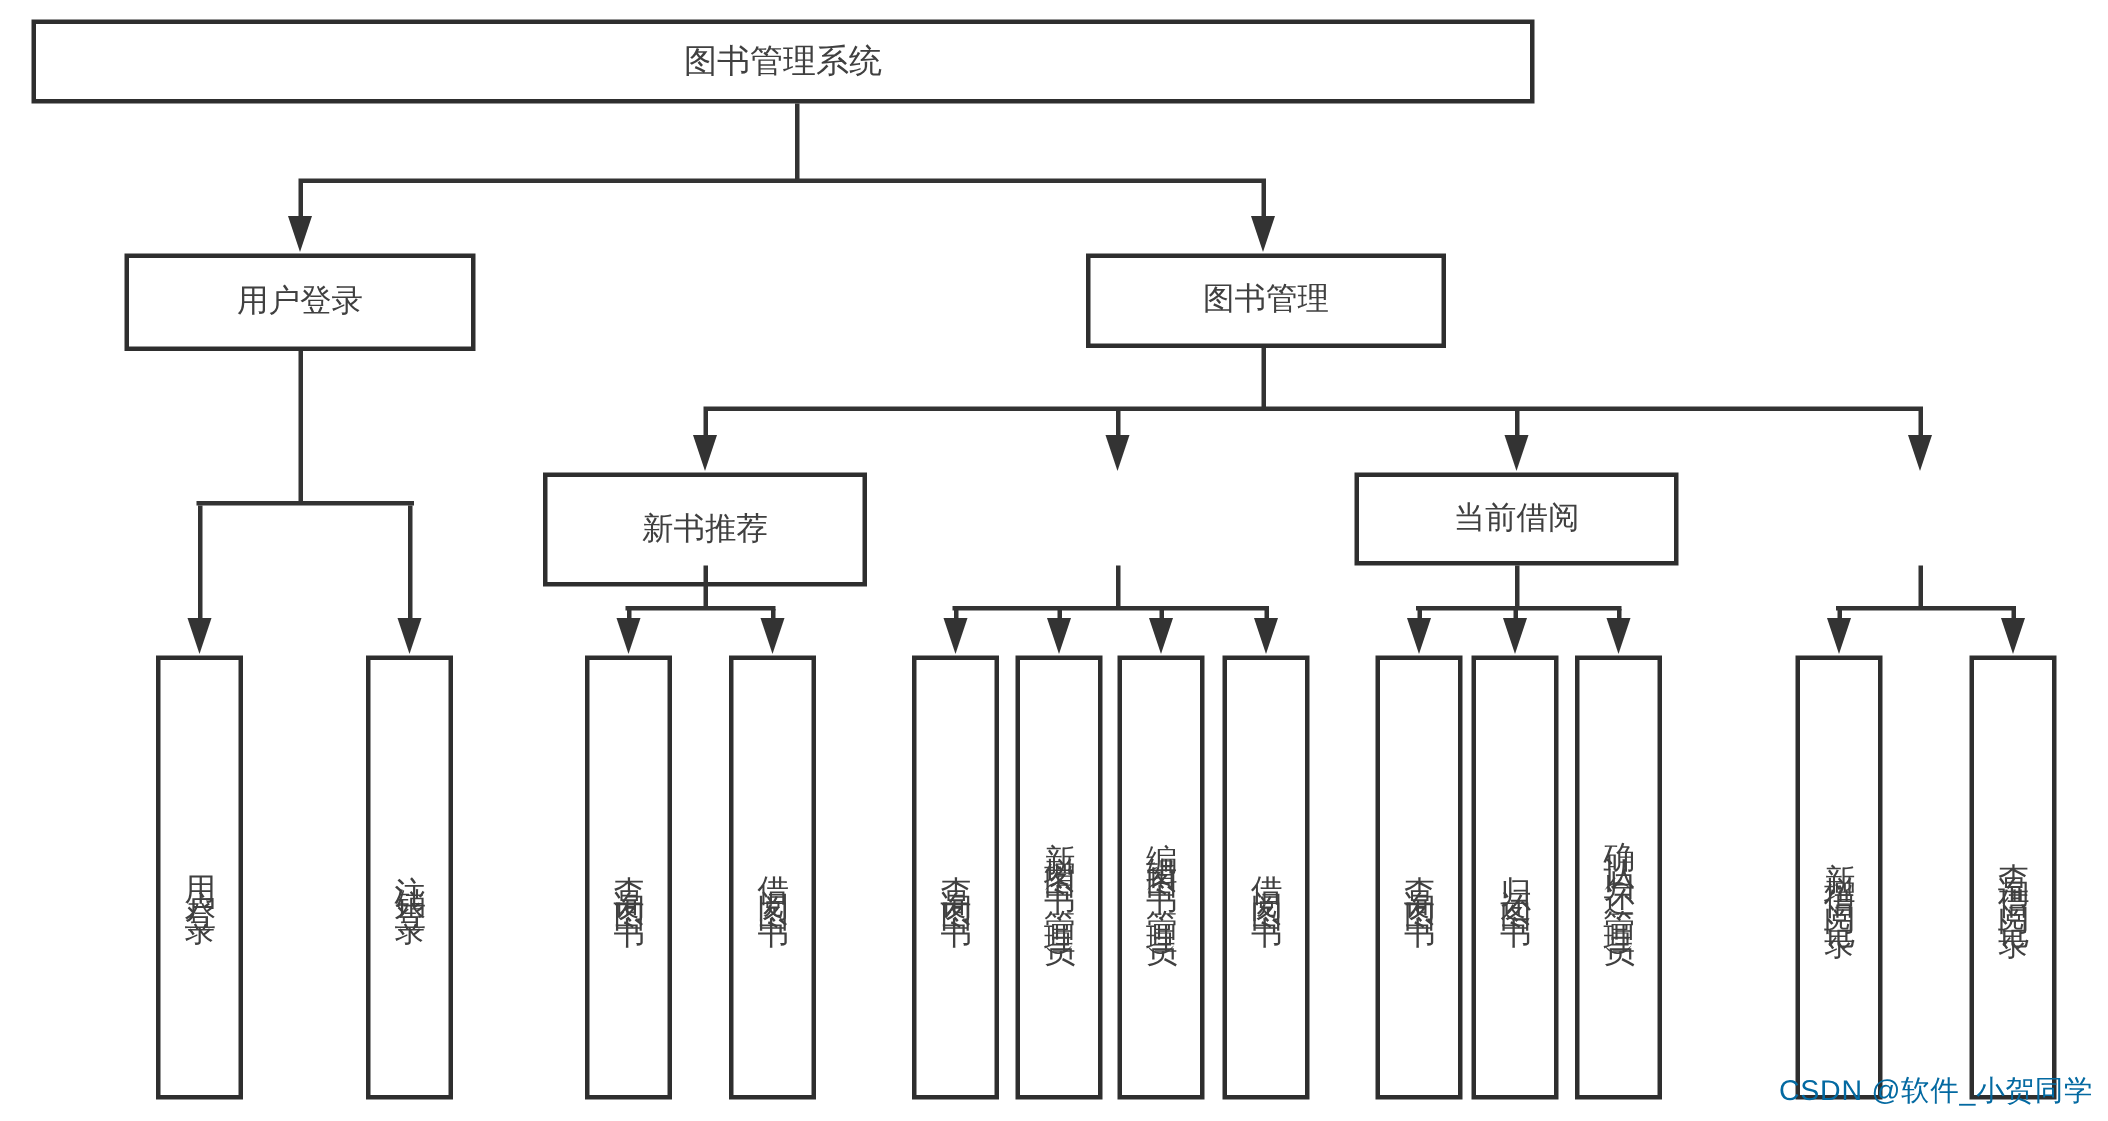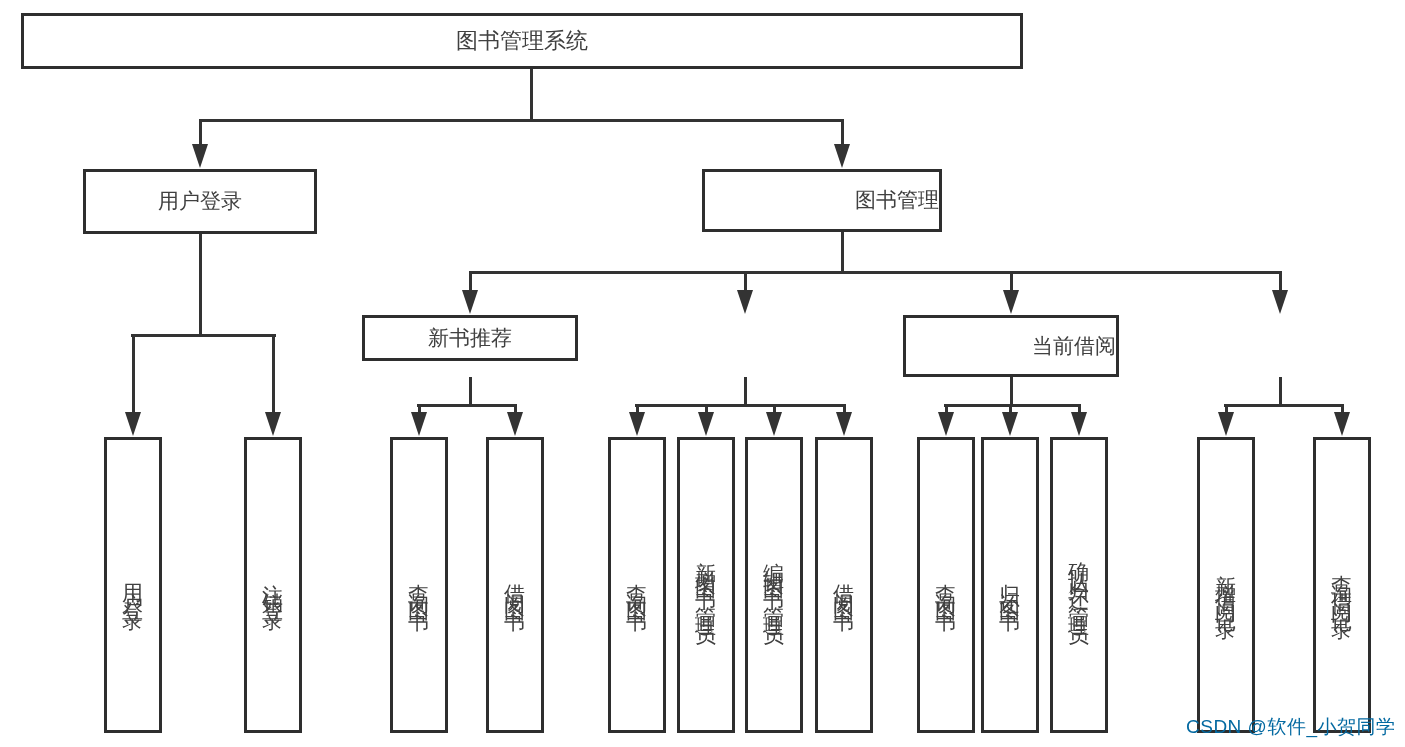--- a/index.html
+++ b/index.html
@@ -57,27 +57,27 @@
 <body>
 
 <div class="canvas" id="diagram-canvas">
   <span class="watermark">CSDN @软件_小贺同学</span>
 <div class="box root" style="left: 21px; top: 13px; width: 1002px; height: 56px;">
       <span class="lbl">图书管理系统</span>
     </div>
     <div class="box" style="left: 83px; top: 169px; width: 234px; height: 65px;">
       <span class="lbl">用户登录</span>
     </div>
-    <div class="box" style="left: 702px; top: 169px; width: 240px; height: 63px; justify-content: flex-end;">
+    <div class="box" style="left: 724px; top: 169px; width: 240px; height: 63px;">
       <span class="lbl">图书管理</span>
     </div>
-    <div class="box" style="left: 362px; top: 315px; width: 216px; height: 46px;">
+    <div class="box" style="left: 362px; top: 315px; width: 216px; height: 76px;">
       <span class="lbl">新书推荐</span>
     </div>
-    <div class="box" style="left: 903px; top: 315px; width: 216px; height: 62px; justify-content: flex-end;">
+    <div class="box" style="left: 903px; top: 315px; width: 216px; height: 62px;">
       <span class="lbl">当前借阅</span>
     </div>
     <div class="box vert" style="left: 104px; top: 437px; width: 58px; height: 296px;">
       <span class="lbl">用户登录</span>
     </div>
     <div class="box vert" style="left: 244px; top: 437px; width: 58px; height: 296px;">
       <span class="lbl">注销登录</span>
     </div>
     <div class="box vert" style="left: 390px; top: 437px; width: 58px; height: 296px;">
       <span class="lbl">查询图书</span>

